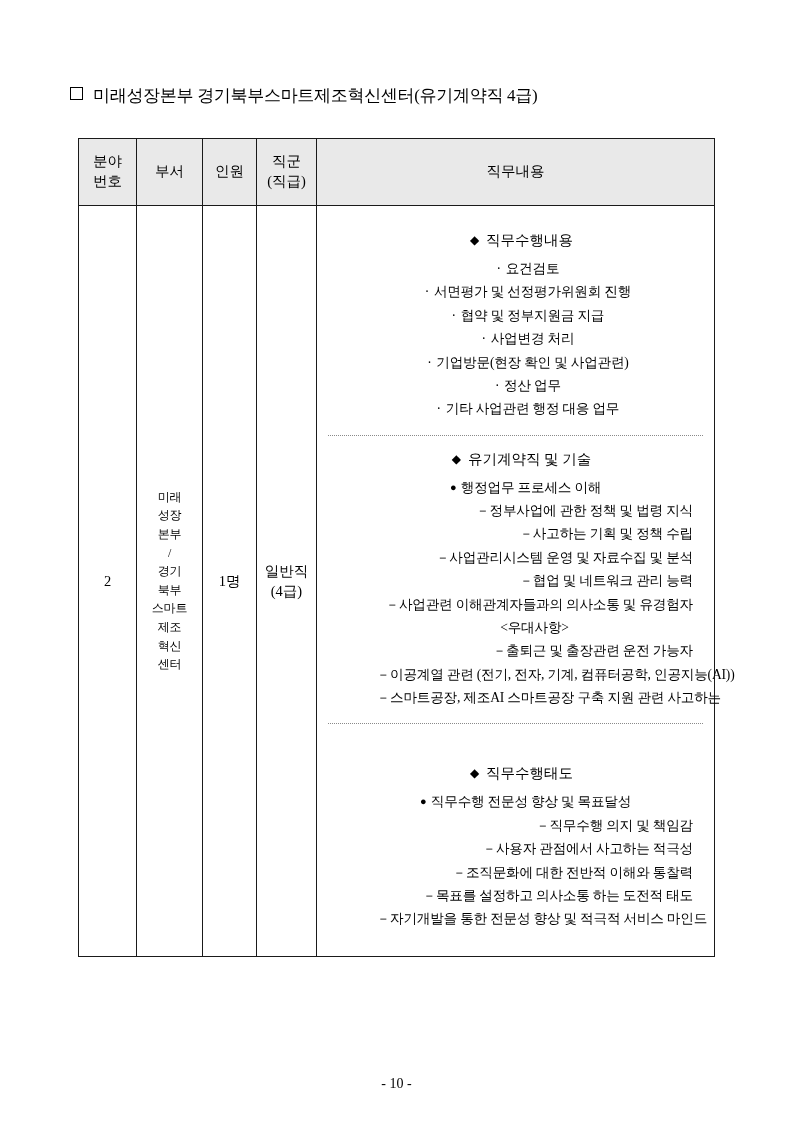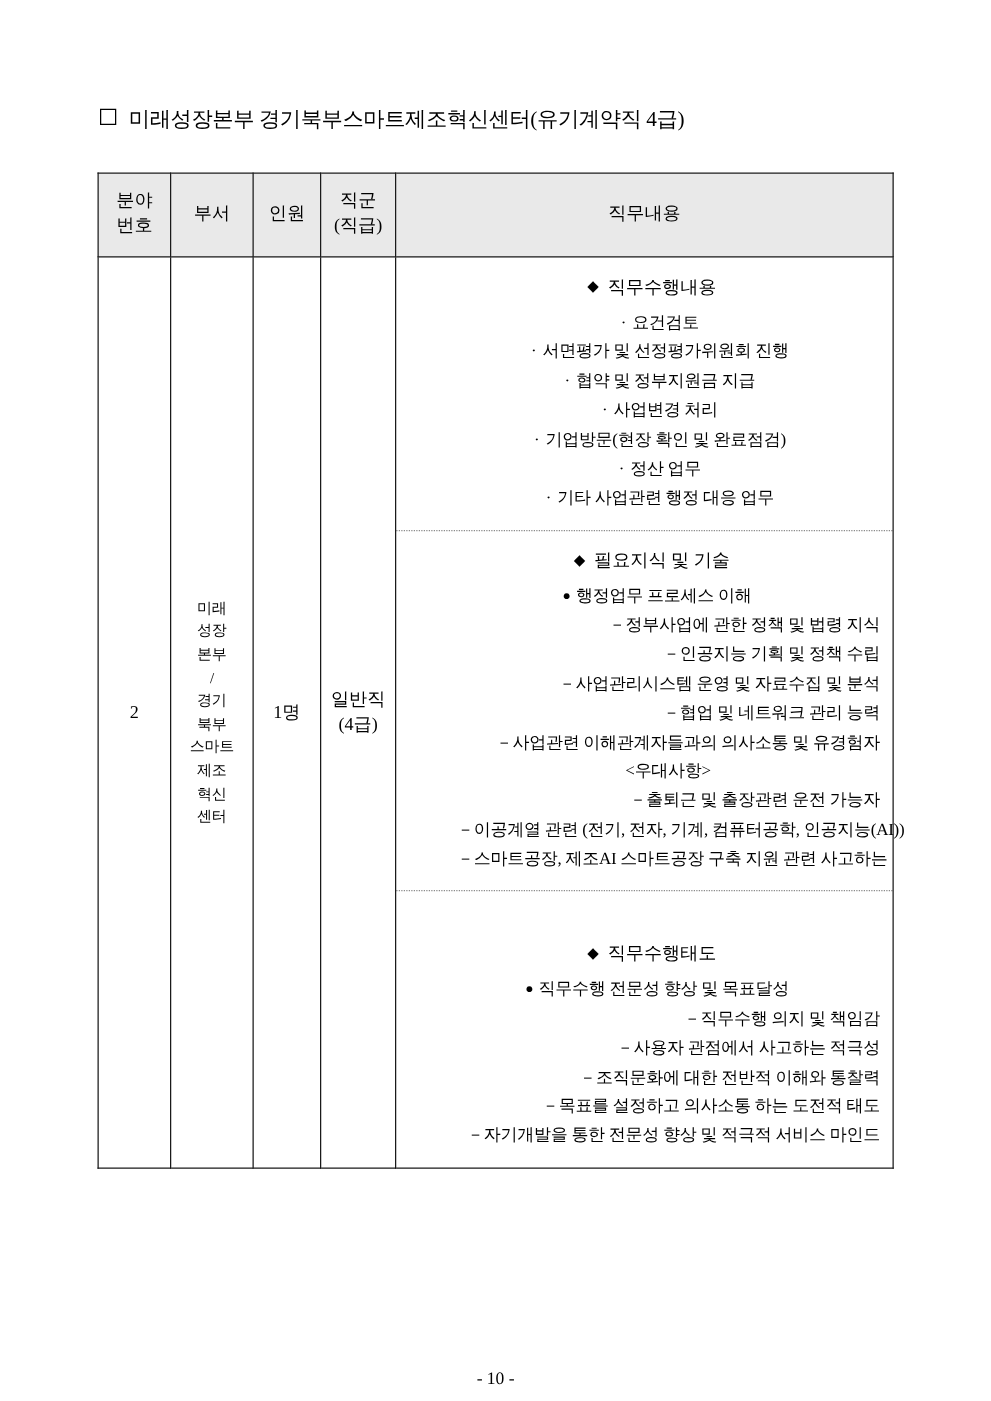--- a/index.html
+++ b/index.html
@@ -17,21 +17,21 @@
   }
   .page {
     position: absolute;
     left: 0; top: 0;
     width: 793px;
     height: 1121px;
     box-sizing: border-box;
   }
   .doc-heading {
     position: absolute;
-    left: 80px;
+    left: 70px;
     top: 84px;
     font-size: 17px;
     letter-spacing: -0.3px;
     white-space: nowrap;
   }
   .doc-heading .sq {
     display: inline-block;
     width: 11px;
     height: 11px;
     border: 1.4px solid #000;
@@ -69,21 +69,21 @@
     font-size: 14.5px;
     line-height: 1.4;
   }
   td.cell-dept {
     font-size: 12px;
     line-height: 1.55;
     letter-spacing: -0.2px;
   }
   td.cell-desc {
     text-align: left;
-    padding: 0;
+    padding: 11px;
     vertical-align: top;
     margin-left: 37px;
   }
   .desc-block {
     padding: 14px 10px 14px 22px;
     box-sizing: border-box;
   }
   .desc-block + .desc-block {
     border-top: 1px dotted #8a8a8a;
   }
@@ -118,21 +118,20 @@
   }
   li.lvl-bullet .mk { width: 15px; font-size: 11px; vertical-align: 1px; }
   .spacer-top { height: 26px; }
   .page-number {
     position: absolute;
     left: 0;
     top: 1076px;
     width: 793px;
     text-align: center;
     font-size: 14px;
-    margin-top: 20px;
   }
 </style>
 </head>
 <body>
 
 <div class="page">
 
   <div class="doc-heading">
     <span class="sq"></span><span>미래성장본부 경기북부스마트제조혁신센터(유기계약직 4급)</span>
   </div>
@@ -179,31 +178,31 @@
         </td>
         <td class="cell-desc">
           <div id="desc-container">
               <div class="desc-block">
                 <div class="blk-title"><span class="dia">◆</span><span>직무수행내용</span></div>
                 <ul class="lines">
                   <li class="lvl-dot"><span class="mk">·</span><span>요건검토</span></li>
                   <li class="lvl-dot"><span class="mk">·</span><span>서면평가 및 선정평가위원회 진행</span></li>
                   <li class="lvl-dot"><span class="mk">·</span><span>협약 및 정부지원금 지급</span></li>
                   <li class="lvl-dot"><span class="mk">·</span><span>사업변경 처리</span></li>
-                  <li class="lvl-dot"><span class="mk">·</span><span>기업방문(현장 확인 및 완료점검)</span></li>
+                  <li class="lvl-dot"><span class="mk">·</span><span>기업방문(현장 확인 및 사업관련)</span></li>
                   <li class="lvl-dot"><span class="mk">·</span><span>정산 업무</span></li>
                   <li class="lvl-dot"><span class="mk">·</span><span>기타 사업관련 행정 대응 업무</span></li>
                 </ul>
               </div>
               <div class="desc-block">
-                <div class="blk-title"><span class="dia">◆</span><span>필요지식 및 기술</span></div>
+                <div class="blk-title"><span class="dia">◆</span><span>유기계약직 및 기술</span></div>
                 <ul class="lines">
                   <li class="lvl-bullet"><span class="mk">●</span><span>행정업무 프로세스 이해</span></li>
                   <li class="lvl-dash"><span class="mk">－</span><span>정부사업에 관한 정책 및 법령 지식</span></li>
-                  <li class="lvl-dash"><span class="mk">－</span><span>인공지능 기획 및 정책 수립</span></li>
+                  <li class="lvl-dash"><span class="mk">－</span><span>사고하는 기획 및 정책 수립</span></li>
                   <li class="lvl-dash"><span class="mk">－</span><span>사업관리시스템 운영 및 자료수집 및 분석</span></li>
                   <li class="lvl-dash"><span class="mk">－</span><span>협업 및 네트워크 관리 능력</span></li>
                   <li class="lvl-dash"><span class="mk">－</span><span>사업관련 이해관계자들과의 의사소통 및 유경험자</span></li>
                   <li class="lvl-plain"><span class="mk"></span><span>&lt;우대사항&gt;</span></li>
                   <li class="lvl-dash"><span class="mk">－</span><span>출퇴근 및 출장관련 운전 가능자</span></li>
                   <li class="lvl-dash"><span class="mk">－</span><span>이공계열 관련 (전기, 전자, 기계, 컴퓨터공학, 인공지능(AI))</span></li>
                   <li class="lvl-dash"><span class="mk">－</span><span>스마트공장, 제조AI 스마트공장 구축 지원 관련 사고하는</span></li>
                 </ul>
               </div>
               <div class="desc-block">

